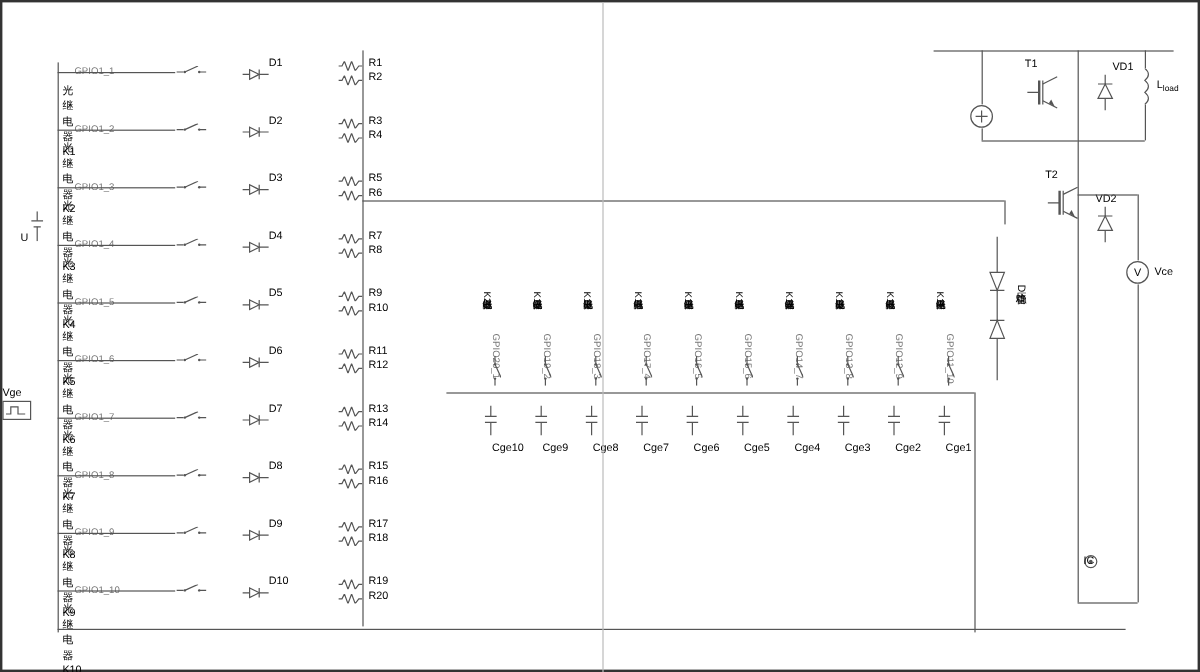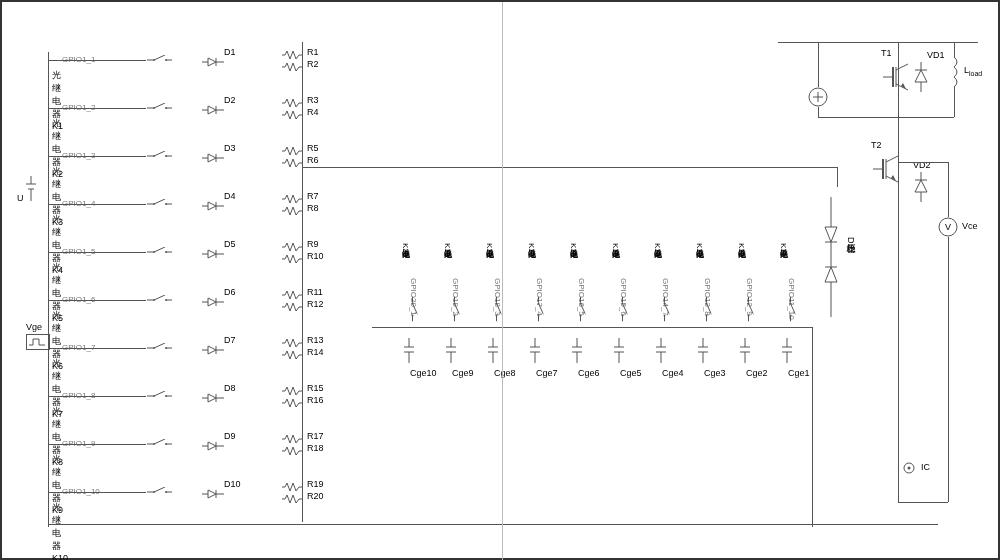--- a/index.html
+++ b/index.html
@@ -47,21 +47,21 @@
   <div class="abs" style="left:15px;top:170px">
     <span class="txt">U</span>
     <div class="cap" style="margin-top:4px"><svg viewBox="0 0 10 25">
           <line x1="5" y1="0" x2="5" y2="8" stroke="#555"></line>
           <line x1="0" y1="8" x2="10" y2="8" stroke="#555"></line>
           <line x1="2" y1="13" x2="8" y2="13" stroke="#555"></line>
           <line x1="5" y1="13" x2="5" y2="25" stroke="#555"></line>
         </svg></div>
   </div>
 
-  <div class="abs" style="left:24px;top:320px">
+  <div class="abs" style="left:0;top:320px">
     <span class="txt">Vge</span>
     <div style="width:22px;height:14px;border:1px solid #555;margin-top:2px">
       <svg viewBox="0 0 22 14">
           <path d="M2 10 L6 10 L6 4 L12 4 L12 10 L18 10" stroke="#555" fill="none"></path>
         </svg>
     </div>
   </div>
 
   <div id="relay-bank">
       <div class="relay-row" style="top: 45px;">
@@ -538,21 +538,21 @@
       <line x1="9" y1="85" x2="9" y2="120" stroke="#555"></line>
     </svg>
     <span class="txt abs" style="left:22px;top:40px;writing-mode:vertical-rl">稳压管D</span>
   </div>
 
   <div class="abs" style="right:20px;top:30px;width:160px;height:500px">
 
     <div class="line hline" style="left:-40px;top:10px;width:200px"></div>
     <div class="line vline" style="left:80px;top:10px;height:460px"></div>
 
-    <div class="abs" style="left:65px;top:30px">
+    <div class="abs" style="left:38px;top:30px">
       <span class="txt abs" style="left:-2px;top:-14px">T1</span>
       <div class="igbt"><svg viewBox="0 0 30 30">
             <line x1="0" y1="15" x2="10" y2="15" stroke="#555"></line>
             <line x1="10" y1="5" x2="10" y2="25" stroke="#555" stroke-width="2"></line>
             <line x1="13" y1="5" x2="13" y2="25" stroke="#555"></line>
             <line x1="13" y1="8" x2="25" y2="2" stroke="#555"></line>
             <line x1="13" y1="22" x2="25" y2="28" stroke="#555"></line>
             <polygon points="18,24 23,27 20,21" fill="#555"></polygon>
           </svg></div>
     </div>
@@ -618,19 +618,19 @@
     <div class="line vline" style="left:130px;top:130px;height:55px"></div>
     <div class="line hline" style="left:80px;top:130px;width:50px"></div>
     <div class="line vline" style="left:130px;top:205px;height:265px"></div>
     <div class="line hline" style="left:80px;top:470px;width:50px"></div>
 
     <div class="abs" style="left:85px;top:430px">
       <svg width="12" height="12" viewBox="0 0 12 12">
           <circle cx="6" cy="6" r="5" fill="none" stroke="#555"></circle>
           <circle cx="6" cy="6" r="1.5" fill="#555"></circle>
         </svg>
-      <span class="txt abs" style="left:18px;top:0">IC</span>
+      <span class="txt abs" style="left:0;top:0">IC</span>
     </div>
   </div>
 
   <div class="line vline" style="left:500px;top:0;height:560px;background:#bbb"></div>
 
 </div>
 
 </body></html>

